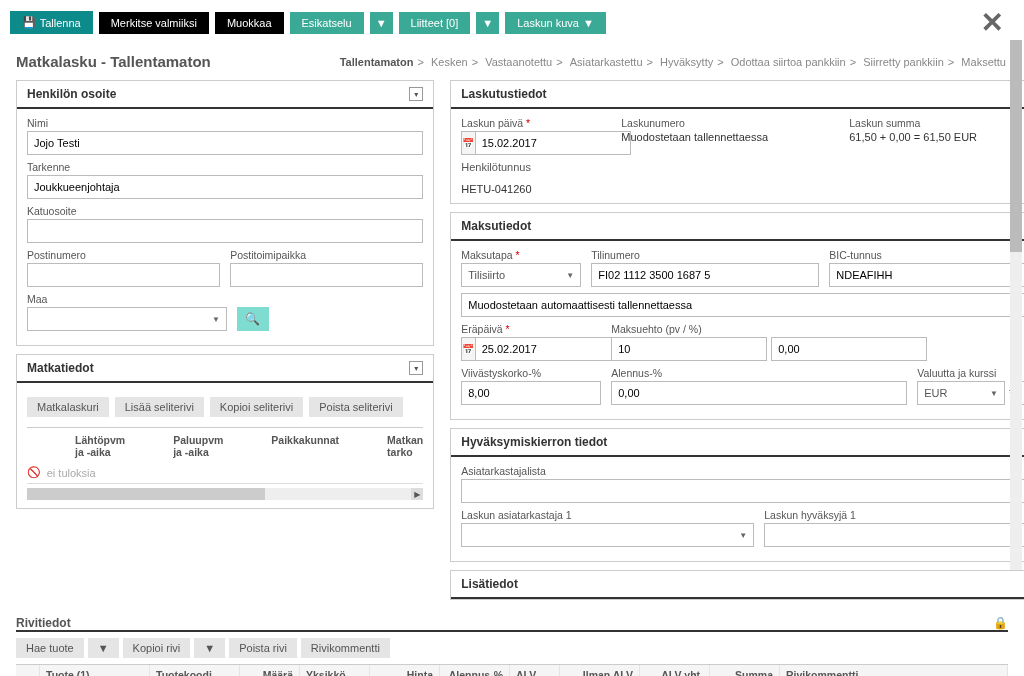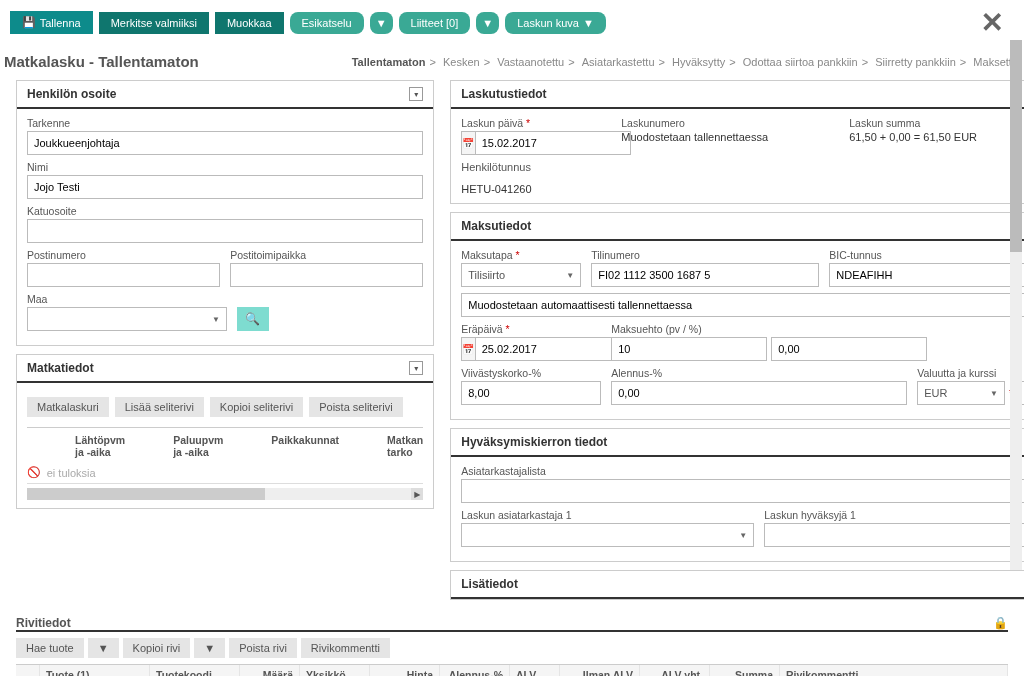--- a/index.html
+++ b/index.html
@@ -1,25 +1,25 @@
 <!DOCTYPE html>
 <html><head>
 <meta charset="utf-8">
 <style>
 * { box-sizing: border-box; margin: 0; padding: 0; font-family: Arial, sans-serif; }
 body { background: #f5f5f5; font-size: 11px; color: #555; }
 .app { width: 1024px; height: 676px; background: #fff; position: relative; overflow: hidden; }
 .toolbar { display: flex; align-items: center; padding: 6px 10px; gap: 6px; background: #fff; }
 .btn { padding: 5px 12px; font-size: 11px; border: none; cursor: pointer; color: #fff; display: inline-flex; align-items: center; gap: 4px; }
 .btn-save { background: #0d8b8b; }
-.btn-disabled { background: #0f766e; color: #fff; }
-.btn-teal { background: #3aa995; border-radius: 8px; }
+.btn-disabled { background: #000000; color: #fff; }
+.btn-teal { background: #3aa995; }
 .btn-dd { padding: 5px 6px; }
 .close-x { margin-left: auto; font-size: 28px; color: #666; cursor: pointer; font-weight: bold; padding-right: 10px; }
-.header-row { display: flex; align-items: center; padding: 8px 4px 10px; justify-content: center; }
+.header-row { display: flex; align-items: center; padding: 8px 16px 10px; justify-content: center; }
 .page-title { font-size: 15px; font-weight: bold; color: #555; }
 .breadcrumb { margin-left: auto; font-size: 11px; color: #888; }
 .breadcrumb span { margin: 0 2px; }
 .breadcrumb .active { font-weight: bold; color: #555; }
 .main { display: flex; padding: 0 16px; gap: 16px; }
 .col { flex: 1; }
 .panel { border: 1px solid #ccc; margin-bottom: 8px; background: #fff; }
 .panel-header { display: flex; align-items: center; justify-content: space-between; padding: 6px 10px; border-bottom: 2px solid #333; background: #fff; }
 .panel-header h3 { font-size: 12px; font-weight: bold; color: #333; }
 .panel-toggle { width: 14px; height: 14px; border: 1px solid #999; display: flex; align-items: center; justify-content: center; font-size: 8px; cursor: pointer; }
@@ -114,28 +114,28 @@
   <div class="main">
     <div class="col">
       <div class="panel">
         <div class="panel-header">
           <h3>Henkilön osoite</h3>
           <div class="panel-toggle">▾</div>
         </div>
         <div class="panel-body">
           <div class="field-row">
               <div class="field">
+                <label>Nimi</label>
+                <input class="input" value="Jojo Testi" style="">
+              </div>
+            </div>
+          <div class="field-row">
+              <div class="field">
                 <label>Tarkenne</label>
                 <input class="input" value="Joukkueenjohtaja" style="">
-              </div>
-            </div>
-          <div class="field-row">
-              <div class="field">
-                <label>Nimi</label>
-                <input class="input" value="Jojo Testi" style="">
               </div>
             </div>
           <div class="field-row">
               <div class="field">
                 <label>Katuosoite</label>
                 <input class="input" value="" style="">
               </div>
             </div>
           <div class="field-row">
             <div class="field">

